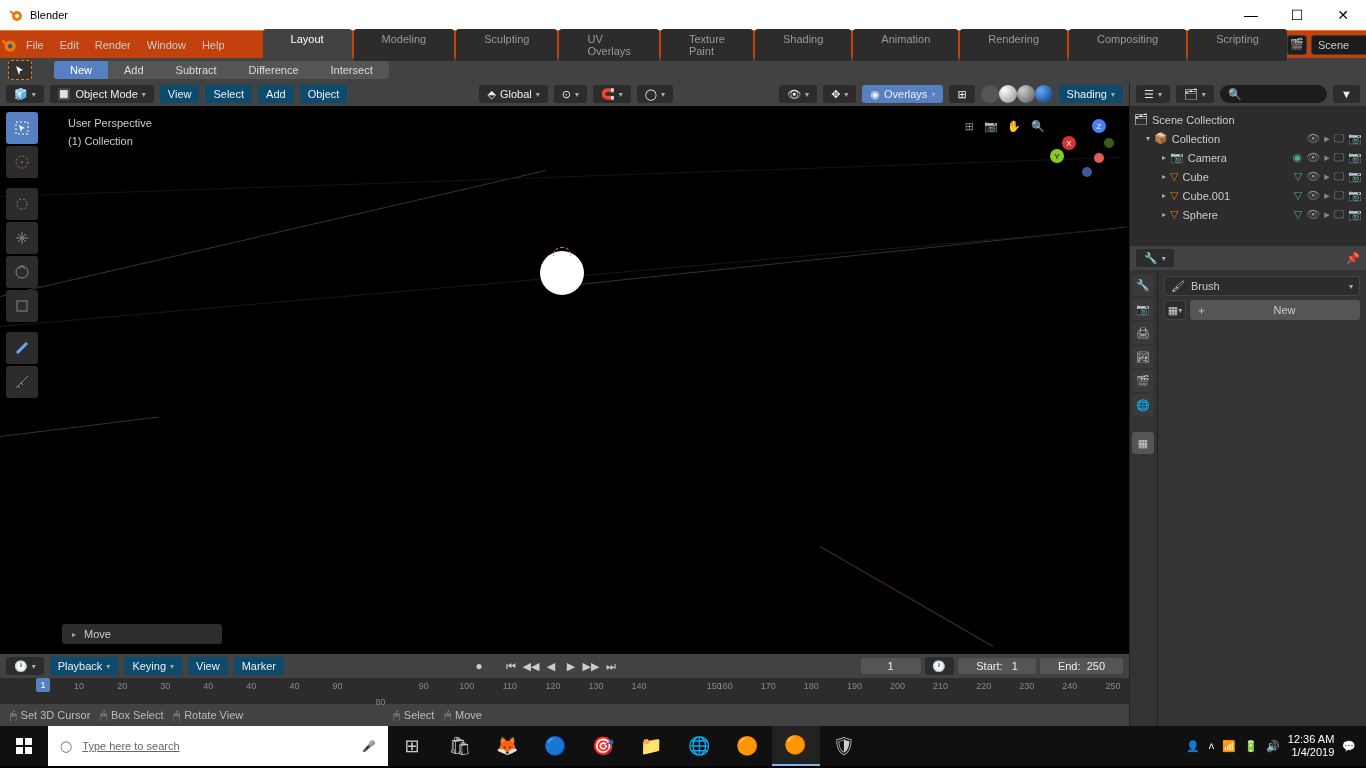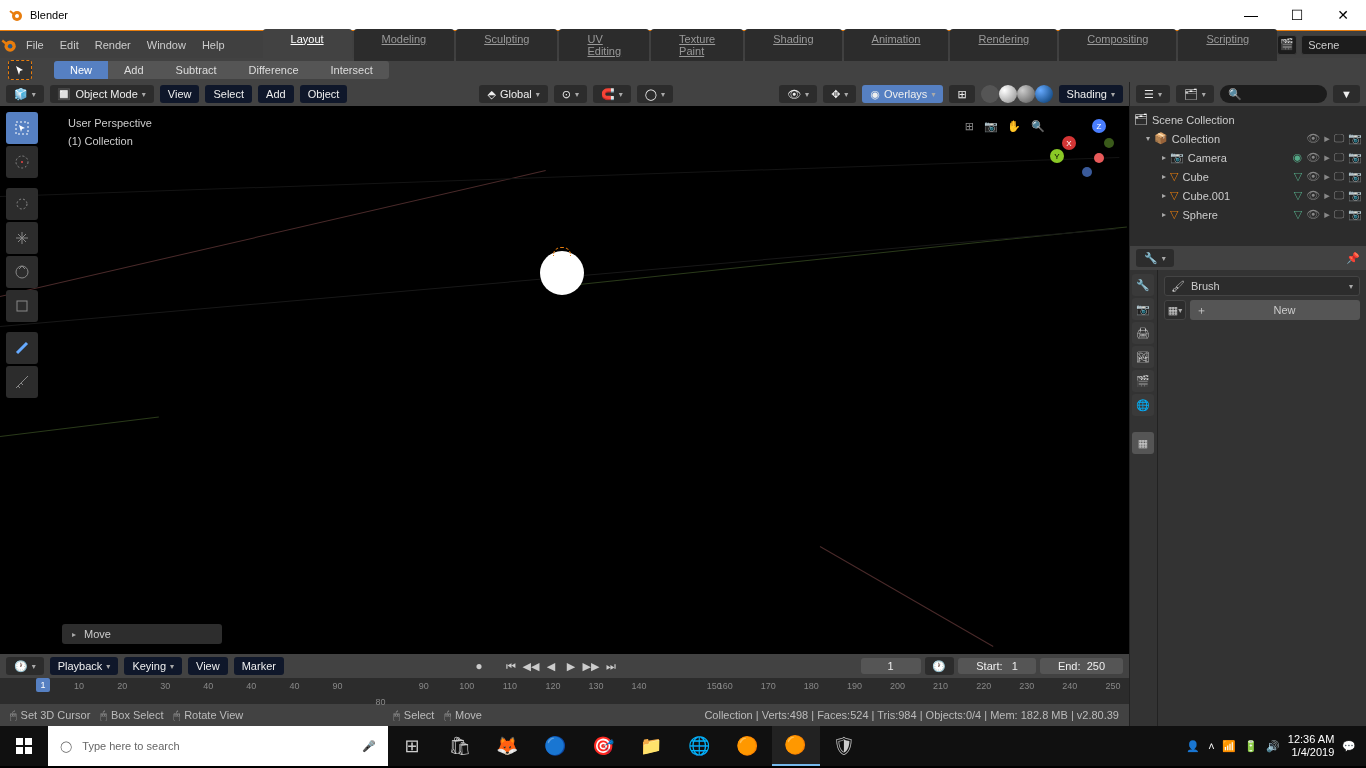--- a/index.html
+++ b/index.html
@@ -2,37 +2,37 @@
 <html><head>
 <meta charset="utf-8">
 <style>
   * { box-sizing: border-box; margin: 0; padding: 0; font-family: -apple-system, "Segoe UI", sans-serif; }
   html, body { width: 1366px; height: 768px; overflow: hidden; background: #000; color: #ccc; font-size: 11px; }
   .titlebar { height: 30px; background: #fff; display: flex; align-items: center; justify-content: space-between; padding: 0 0 0 8px; color: #000; }
   .titlebar .left { display: flex; align-items: center; gap: 6px; }
   .titlebar .controls { display: flex; }
   .titlebar .controls div { width: 46px; height: 30px; display: flex; align-items: center; justify-content: center; font-size: 14px; }
   .orange-bar { height: 1px; background: #e87d0d; }
-  .menu-bar { height: 27px; background: #404040; display: flex; align-items: center; color: #ccc; }
+  .menu-bar { height: 27px; background: #c2410c; display: flex; align-items: center; color: #ccc; }
   .menu-bar .logo { width: 28px; height: 24px; display: flex; align-items: center; justify-content: center; }
   .menu-bar .menu-item { padding: 0 8px; cursor: pointer; }
   .workspace-tabs { display: flex; margin-left: 30px; gap: 2px; }
-  .workspace-tab { padding: 4px 28px; background: #2c2c2c; border-radius: 3px 3px 0 0; color: #999; cursor: pointer; text-decoration: underline; }
+  .workspace-tab { padding: 4px 28px; background: #2c2c2c; border-radius: 3px 3px 0 0; color: #999; cursor: pointer; }
   .workspace-tab.active { background: #424242; color: #fff; }
   .scene-controls { margin-left: auto; display: flex; align-items: center; gap: 4px; padding-right: 8px; height: 100%; }
   .scene-field { background: #1c1c1c; border: 1px solid #3d3d3d; border-radius: 3px; height: 20px; display: flex; align-items: center; padding: 0 6px; gap: 4px; }
   .tool-header { height: 24px; background: #424242; display: flex; align-items: center; padding: 0 8px; gap: 6px; }
   .tool-header .icon-btn { width: 24px; height: 20px; background: #333; border-radius: 3px; display: flex; align-items: center; justify-content: center; }
   .bool-tabs { display: flex; gap: 0; border-radius: 3px; overflow: hidden; }
   .bool-tab { padding: 3px 16px; background: #555; color: #ddd; cursor: pointer; }
   .bool-tab.active { background: #5680c2; color: #fff; }
   .main-area { display: flex; height: 644px; }
   .viewport-col { flex: 1; display: flex; flex-direction: column; border-right: 1px solid #222; }
   .viewport-header { height: 24px; background: #424242; display: flex; align-items: center; gap: 6px; padding: 0 6px; }
-  .hdr-btn { background: #0f172a; border-radius: 3px; padding: 2px 8px; color: #eee; cursor: pointer; display: flex; align-items: center; gap: 4px; height: 18px; }
+  .hdr-btn { background: #0c4a6e; border-radius: 3px; padding: 2px 8px; color: #eee; cursor: pointer; display: flex; align-items: center; gap: 4px; height: 18px; }
   .hdr-dark { background: #2c2c2c; }
   .viewport-body { flex: 1; background: #000; position: relative; overflow: hidden; }
   .viewport-overlay-text { position: absolute; top: 8px; left: 68px; color: #ccc; font-size: 11px; line-height: 18px; }
   .toolbar-left { position: absolute; left: 6px; top: 6px; display: flex; flex-direction: column; gap: 2px; }
   .tool-btn { width: 32px; height: 32px; background: #2c2c2c; border-radius: 3px; display: flex; align-items: center; justify-content: center; }
   .tool-btn.active { background: #5680c2; }
   .tool-group-gap { height: 6px; }
   .nav-gizmo { position: absolute; right: 10px; top: 10px; }
   .nav-icons { position: absolute; right: 84px; top: 14px; display: flex; gap: 10px; color: #888; }
   .sphere { position: absolute; left: 540px; top: 145px; width: 44px; height: 44px; background: #fff; border-radius: 50%; }
@@ -112,21 +112,21 @@
   </div>
   <div class="menu-item">File</div>
   <div class="menu-item">Edit</div>
   <div class="menu-item">Render</div>
   <div class="menu-item">Window</div>
   <div class="menu-item">Help</div>
   <div class="workspace-tabs">
     <div class="workspace-tab active">Layout</div>
     <div class="workspace-tab">Modeling</div>
     <div class="workspace-tab">Sculpting</div>
-    <div class="workspace-tab">UV Editing</div>
+    <div class="workspace-tab">UV Overlays</div>
     <div class="workspace-tab">Texture Paint</div>
     <div class="workspace-tab">Shading</div>
     <div class="workspace-tab">Animation</div>
     <div class="workspace-tab">Rendering</div>
     <div class="workspace-tab">Compositing</div>
     <div class="workspace-tab">Scripting</div>
   </div>
   <div class="scene-controls">
     <div class="scene-field" style="width:20px;justify-content:center;">🎬</div>
     <div class="scene-field" style="width:120px;">
@@ -357,21 +357,20 @@
         </div>
       <div style="width:130px;"></div>
       <div class="status-item">
           <span>🖱</span>
           <span>Select</span>
         </div>
       <div class="status-item">
           <span>🖱</span>
           <span>Move</span>
         </div>
-      <div class="right">Collection | Verts:498 | Faces:524 | Tris:984 | Objects:0/4 | Mem: 182.8 MB | v2.80.39</div>
     </div>
   </div>
 
   <div class="right-col">
     <div class="outliner-header">
       <div class="hdr-btn hdr-dark">☰<span class="chev">▾</span></div>
       <div class="hdr-btn hdr-dark">🗂<span class="chev">▾</span></div>
       <div class="search-outliner">
           <span>🔍</span>
         </div>
@@ -478,21 +477,21 @@
   <div class="start">
     <svg width="16" height="16">
         <rect x="0" y="0" width="7" height="7" fill="#fff"></rect>
         <rect x="9" y="0" width="7" height="7" fill="#fff"></rect>
         <rect x="0" y="9" width="7" height="7" fill="#fff"></rect>
         <rect x="9" y="9" width="7" height="7" fill="#fff"></rect>
       </svg>
   </div>
   <div class="search">
     <span>◯</span>
-    <span style="flex:1;">Type here to search</span>
+    <span style="flex:1;text-decoration:underline;">Type here to search</span>
     <span>🎤</span>
   </div>
   <div class="task-icons">
     <div class="task-icon">⊞</div>
     <div class="task-icon">🛍</div>
     <div class="task-icon">🦊</div>
     <div class="task-icon">🔵</div>
     <div class="task-icon">🎯</div>
     <div class="task-icon">📁</div>
     <div class="task-icon">🌐</div>

